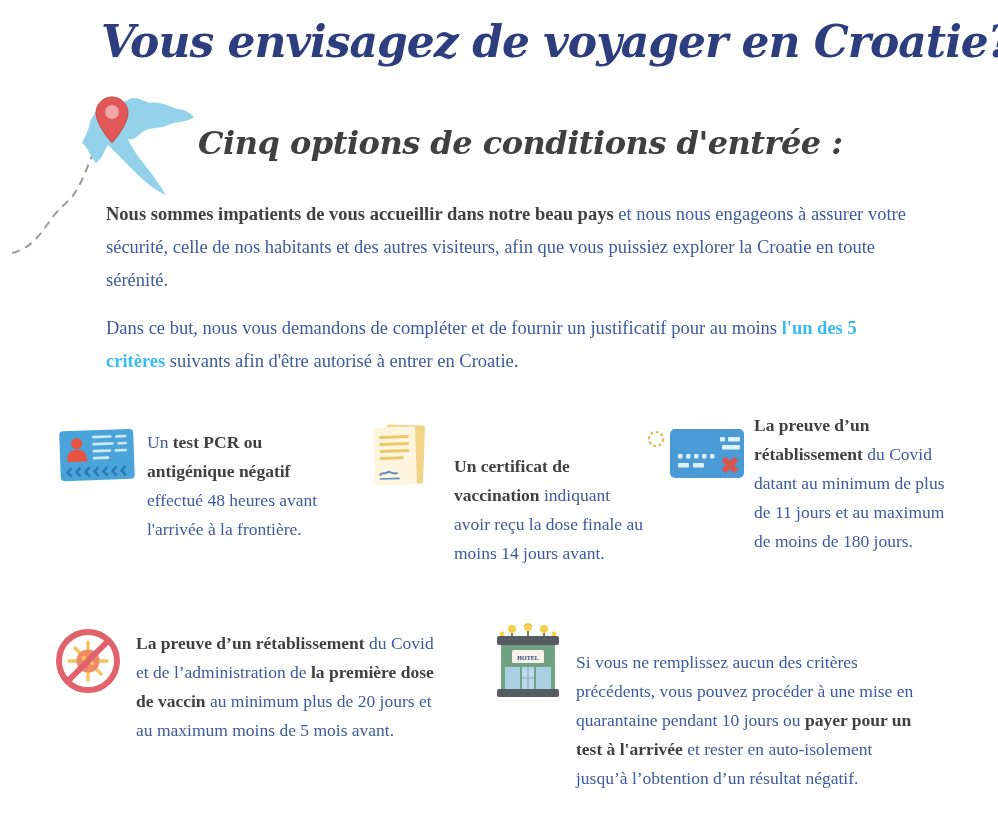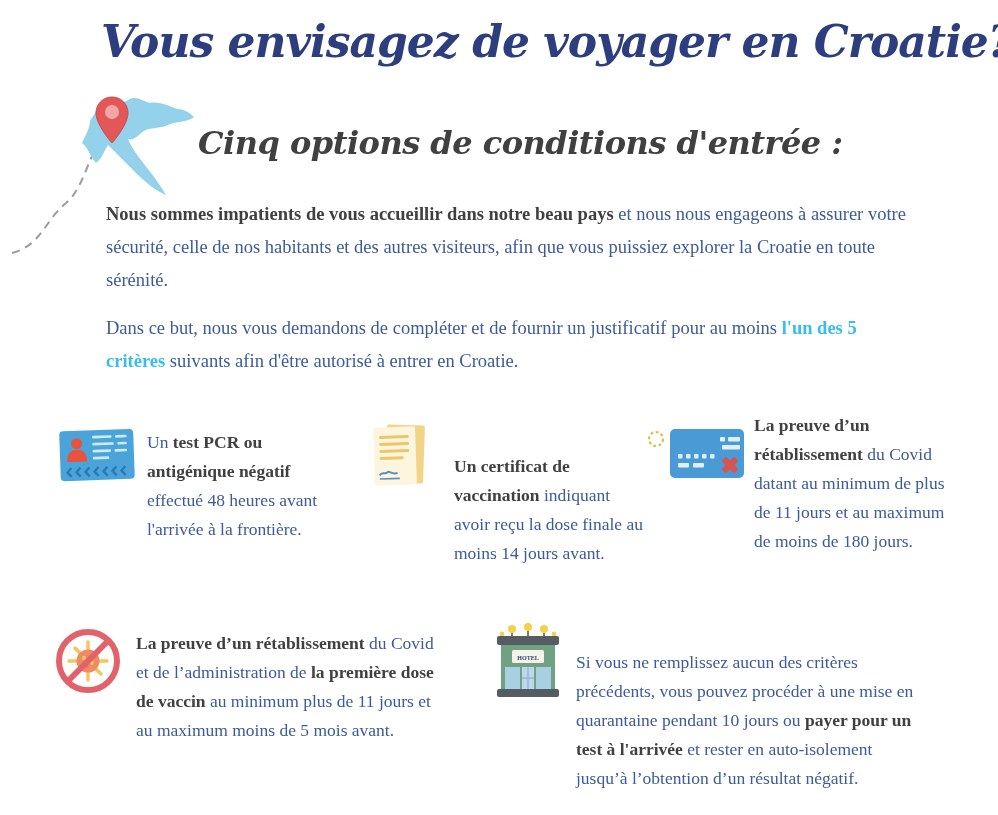--- a/index.html
+++ b/index.html
@@ -138,21 +138,21 @@
         <line x1="27" y1="43" x2="22" y2="48"></line>
     </g>
     <circle cx="35" cy="35" r="11.5" fill="#ef8a63"></circle>
     <circle cx="31" cy="32" r="2.2" fill="#f5c45c"></circle>
     <circle cx="39" cy="37" r="1.9" fill="#f5c45c"></circle>
     <circle cx="34" cy="40" r="1.5" fill="#e86a6a"></circle>
     <circle cx="39" cy="30" r="1.5" fill="#f0b4a0"></circle>
     <circle cx="35" cy="35" r="29" fill="none" stroke="#e2626b" stroke-width="6"></circle>
     <line x1="15" y1="55" x2="55" y2="15" stroke="#e2626b" stroke-width="6" stroke-linecap="round"></line>
   </svg>
-  <p class="abs crit" style="left:136px;top:629px;width:312px"><span class="b">La preuve d’un rétablissement</span><span> du Covid et de l’administration de </span><span class="b">la première dose de vaccin</span><span> au minimum plus de 11 jours et au maximum moins de 5 mois avant.</span></p>
+  <p class="abs crit" style="left:136px;top:629px;width:312px"><span class="b">La preuve d’un rétablissement</span><span> du Covid et de l’administration de </span><span class="b">la première dose de vaccin</span><span> au minimum plus de 20 jours et au maximum moins de 5 mois avant.</span></p>
 
   <svg class="abs" style="left:495px;top:621px" width="66" height="78" viewBox="0 0 66 78">
     <g fill="#f2d24b">
       <circle cx="17" cy="8" r="4"></circle>
         <circle cx="33" cy="6" r="4"></circle>
         <circle cx="49" cy="8" r="4"></circle>
       <circle cx="7" cy="13" r="2.4"></circle>
         <circle cx="59" cy="13" r="2.4"></circle>
     </g>
     <g stroke="#6b5a2a" stroke-width="1.6">

